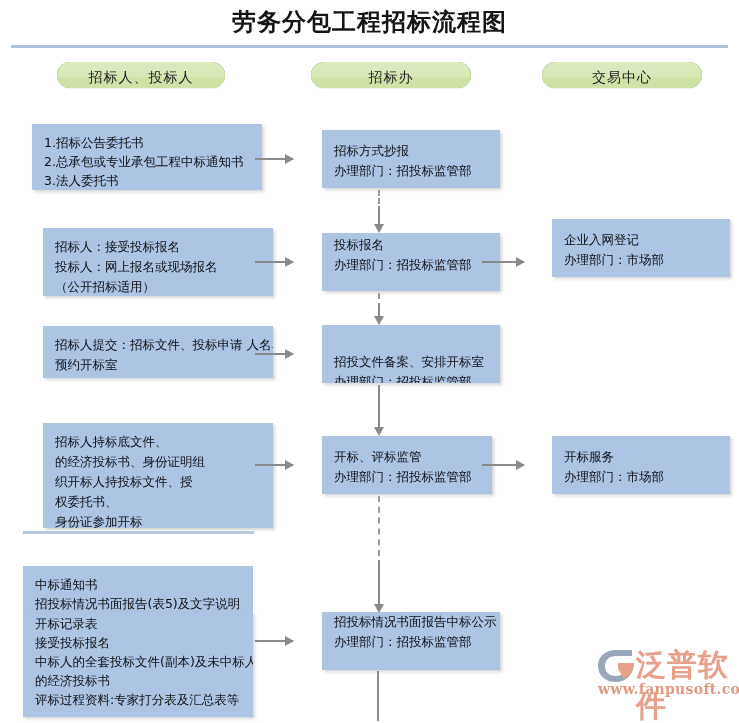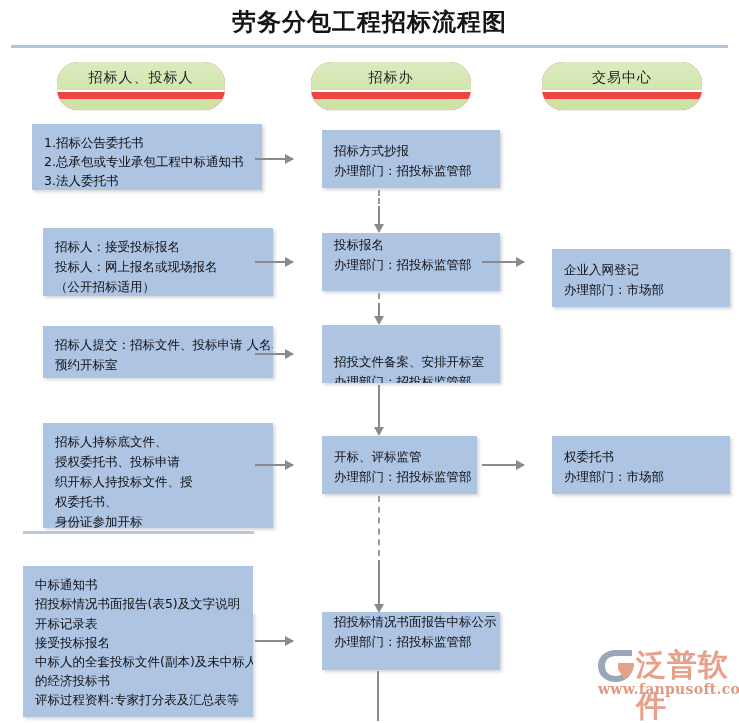--- a/index.html
+++ b/index.html
@@ -23,23 +23,23 @@
     font-family:"DejaVu Serif","Liberation Serif",serif;
   }
   .title-rule{
     position:absolute;left:11px;top:45px;width:717px;height:3px;
     background:#aec4dd;
   }
 
   
   .pill{
     position:absolute;
-    height:48px;
+    height:26px;
     border-radius:21px;
-    background:#ef4444;
+    background:#4d7c0f;
     box-shadow:0 1px 1px rgba(0,0,0,.06);
     overflow:hidden;
   }
   .pill .pill-top{
     position:absolute;left:0;top:0;right:0;height:30px;
     background:linear-gradient(to bottom,#dcebbf 0%,#d3e5ae 100%);
     border-bottom:2px solid #ffffff;
     box-sizing:border-box;
   }
   .pill .pill-bot{
@@ -143,21 +143,21 @@
     <div class="ln">（公开招标适用）</div>
   </div>
 
   <div class="box line-h20" style="left:23px;top:326px;width:230px;height:52px;">
     <div class="ln">招标人提交：招标文件、投标申请 人名单</div>
     <div class="ln">预约开标室</div>
   </div>
 
   <div class="box line-h20" style="left:23px;top:423px;width:230px;height:105px;">
     <div class="ln">招标人持标底文件、</div>
-    <div class="ln">授权委托书、投标申请</div>
+    <div class="ln">的经济投标书、身份证明组</div>
     <div class="ln">织开标人持投标文件、授</div>
     <div class="ln">权委托书、</div>
     <div class="ln">身份证参加开标</div>
   </div>
 
   <div class="box" style="left:23px;top:566px;width:230px;height:46px;box-shadow:none;">
     <div class="ln">中标通知书</div>
     <div class="ln">招投标情况书面报告(表5)及文字说明</div>
 
   </div>
@@ -178,37 +178,37 @@
   <div class="box line-h20" style="left:302px;top:233px;width:178px;height:58px;padding-top:2px;">
     <div class="ln">投标报名</div>
     <div class="ln">办理部门：招投标监管部</div>
   </div>
 
   <div class="box line-h20" style="left:302px;top:325px;width:178px;height:58px;padding-top:27px;">
     <div class="ln">招投文件备案、安排开标室</div>
     <div class="ln">办理部门：招投标监管部</div>
   </div>
 
-  <div class="box line-h20" style="left:302px;top:436px;width:155px;height:58px;padding-top:11px;">
+  <div class="box line-h20" style="left:302px;top:436px;width:170px;height:58px;padding-top:11px;">
     <div class="ln">开标、评标监管</div>
     <div class="ln">办理部门：招投标监管部</div>
   </div>
 
   <div class="box line-h20" style="left:302px;top:612px;width:178px;height:58px;padding-top:0;">
     <div class="ln">招投标情况书面报告中标公示</div>
     <div class="ln">办理部门：招投标监管部</div>
   </div>
 
-  <div class="box line-h20" style="left:532px;top:249px;width:178px;height:58px;padding-top:11px;">
+  <div class="box line-h20" style="left:532px;top:219px;width:178px;height:58px;padding-top:11px;">
     <div class="ln">企业入网登记</div>
     <div class="ln">办理部门：市场部</div>
   </div>
 
   <div class="box line-h20" style="left:532px;top:436px;width:178px;height:58px;padding-top:11px;">
-    <div class="ln">权委托书</div>
+    <div class="ln">开标服务</div>
     <div class="ln">办理部门：市场部</div>
   </div>
 
   <div class="h-arrow" style="left:255px;top:158px;width:38px;"></div>
   <div class="h-arrow" style="left:255px;top:261px;width:38px;"></div>
   <div class="h-arrow" style="left:255px;top:353px;width:38px;"></div>
   <div class="h-arrow" style="left:255px;top:464px;width:38px;"></div>
   <div class="h-arrow" style="left:255px;top:640px;width:38px;"></div>
 
   <div class="h-arrow" style="left:482px;top:261px;width:42px;"></div>

